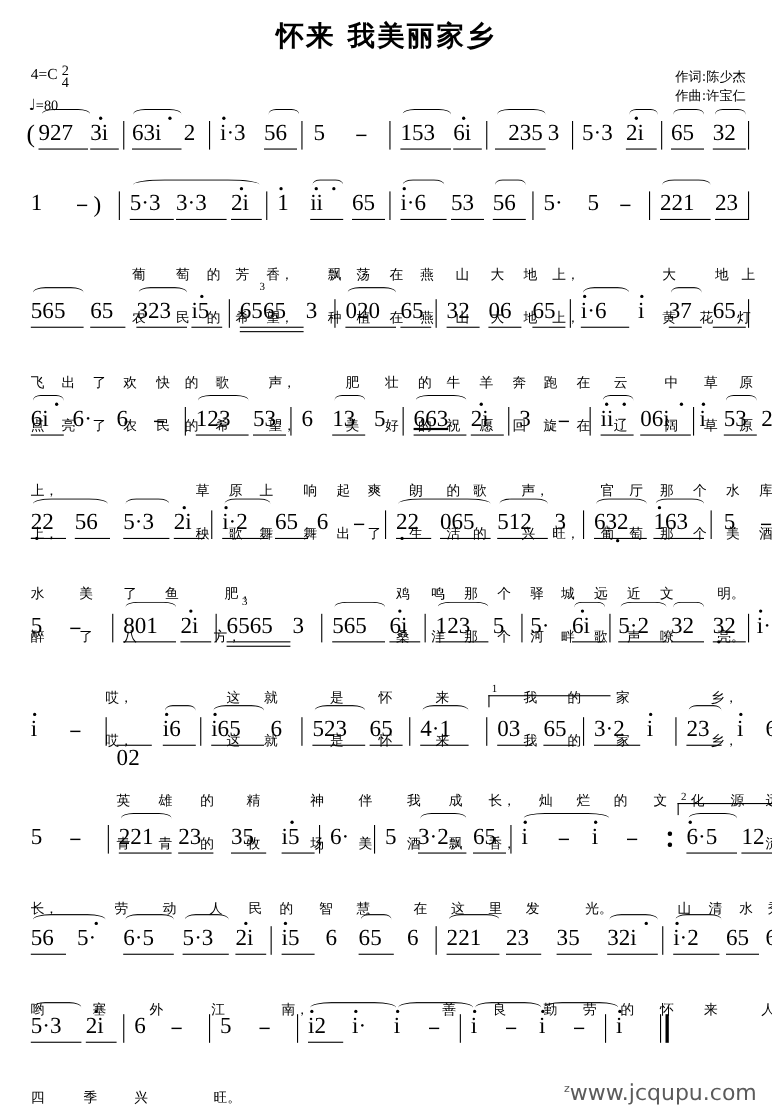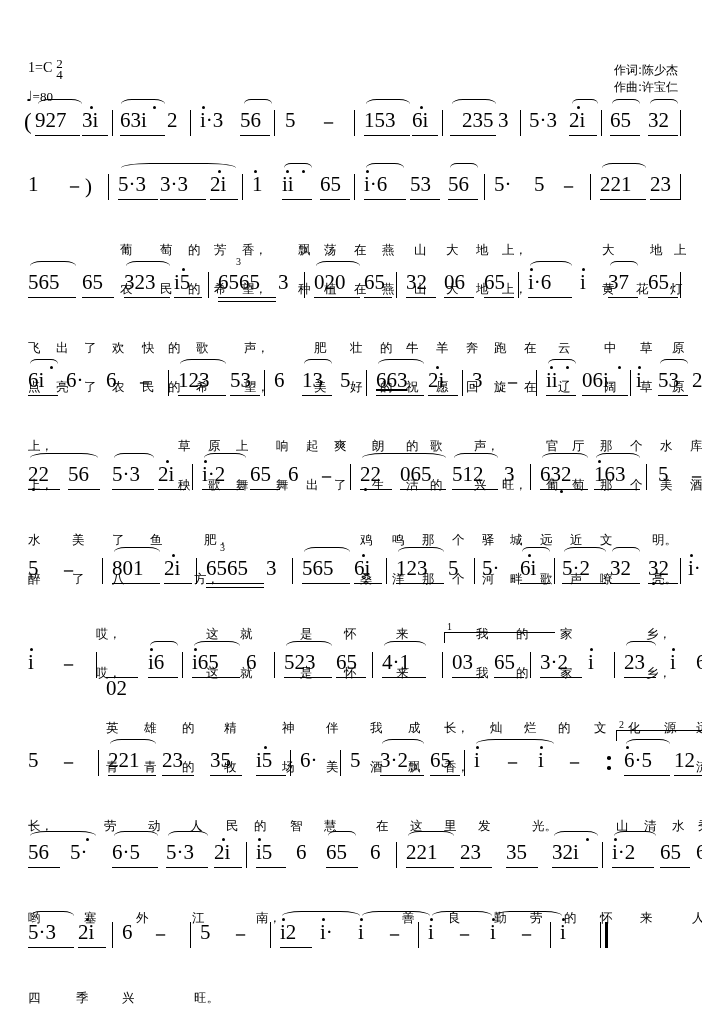--- a/index.html
+++ b/index.html
@@ -91,28 +91,29 @@
     font-family:"DejaVu Sans", sans-serif;
     font-size:20px;color:#5b5b5b;
   }
   .wm-sup{font-size:10px;vertical-align:super;}
 </style>
 </head>
 <body>
 
 <div class="sheet">
 
+  <div class="title">怀来 我美丽家乡</div>
 
   <div class="credits">
     <div>作词:陈少杰</div>
     <div>作曲:许宝仁</div>
   </div>
 
   <div class="keyblock">
-    <span>1=C</span><span class="frac"><span class="num">2</span><span class="den">4</span></span>
+    <span>4=C</span><span class="frac"><span class="num">2</span><span class="den">4</span></span>
   </div>
 
   <div class="tempo">
     <span class="note">♩</span><span>=80</span>
   </div>
 
   <div class="system" style="top:108px;">
     <div class="noterow">
       <span class="paren" style="left:0px;top:1px;">(</span>
       <span class="cell" style="left:11px;">927</span>
@@ -872,14 +873,17 @@
       <span class="slur" style="left:470px;top:-9px;width:68px;"></span>
     </div>
     <div class="lyricrow" style="top:36px;">
       <span class="cell" style="left:4px;">四</span>
         <span class="cell" style="left:52px;">季</span>
         <span class="cell" style="left:98px;">兴</span>
         <span class="cell" style="left:170px;">旺。</span>
     </div>
   </div>
 
+  <div class="watermark">
+    <span class="wm-sup">z</span><span>www.jcqupu.com</span>
+  </div>
 
 </div>
 
 </body></html>

